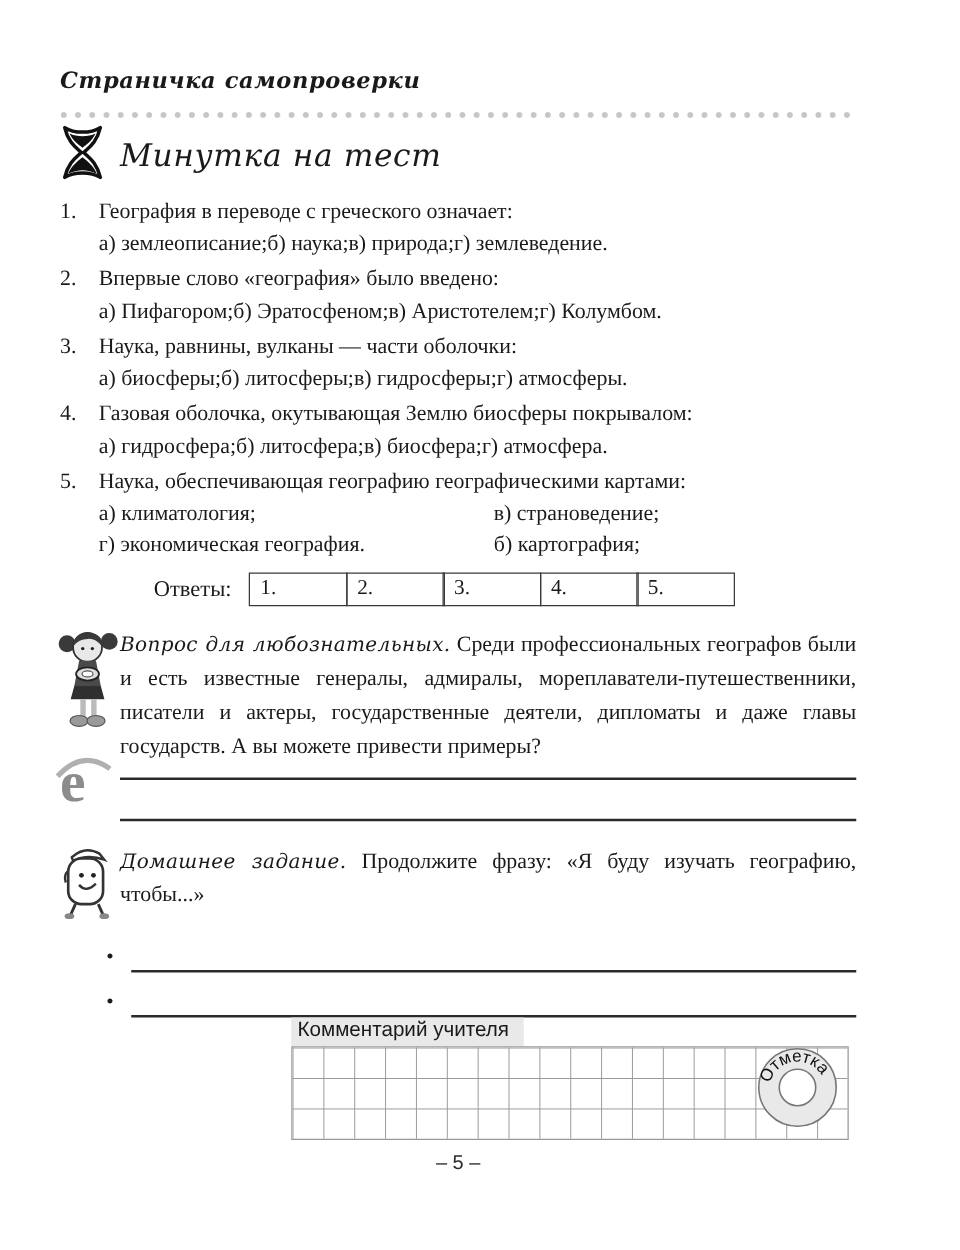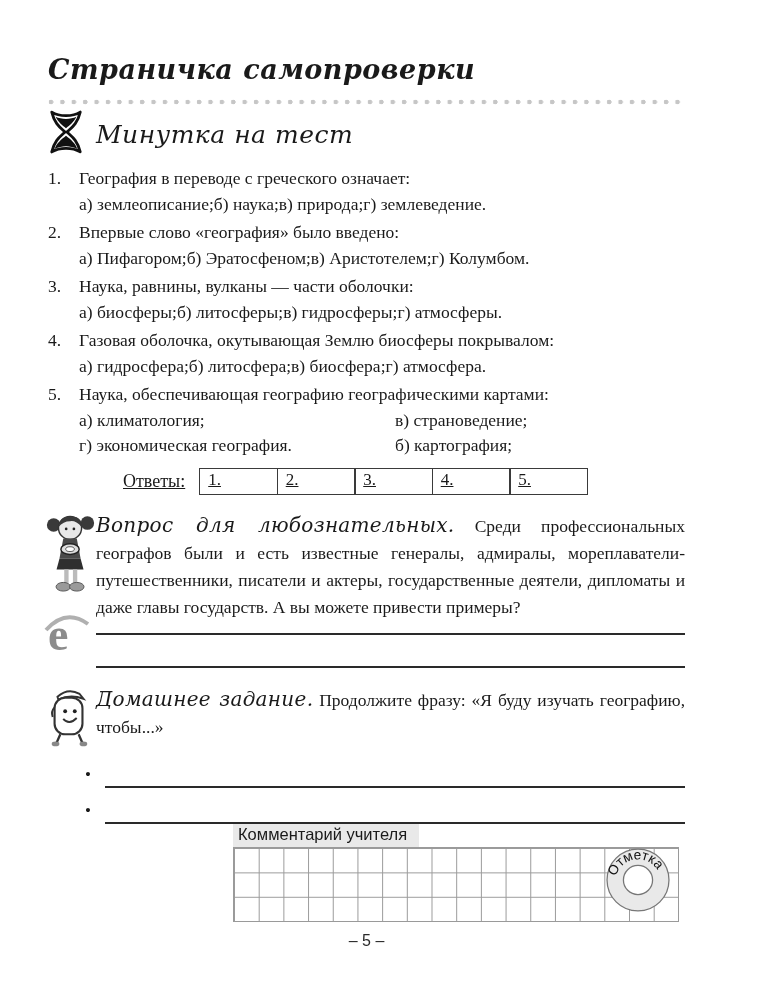--- a/index.html
+++ b/index.html
@@ -8,21 +8,21 @@
     color:#1a1a1a;
     font-family:"Liberation Serif",serif;
     overflow:hidden;
   }
   .page{padding:54px 83px 0 48px;width:637px;}
 
   
   .hdr{
     font-family:"DejaVu Serif",serif;
     font-style:italic;font-weight:bold;
-    font-size:27px;letter-spacing:.5px;
+    font-size:18px;letter-spacing:.5px;
   }
   .dotline{
     margin-top:14px;height:6px;width:100%;
     background-image:radial-gradient(circle at 3px 3px,#c6c6c6 2.1px,transparent 2.6px);
     background-size:11.4px 6px;background-repeat:repeat-x;
   }
 
   
   .test-title-row{display:flex;align-items:center;gap:12px;margin-top:4px;height:50px;}
   .script{
@@ -33,34 +33,34 @@
 
   
   .questions{margin-top:7px;font-size:17.5px;line-height:25.5px;}
   .q{display:flex;margin-bottom:3px;}
   .q-num{width:31px;flex:none;}
   .q-body{flex:1;}
   .q-opts{display:flex;justify-content:flex-start;}
   .q-opts-2col{display:grid;grid-template-columns:316px auto;}
 
   
-  .answers-row{display:flex;align-items:center;margin:9px 0 0 75px;height:28px;text-decoration:underline;}
+  .answers-row{display:flex;align-items:center;margin:9px 0 0 75px;height:28px;}
   .answers-label{font-size:18px;margin-right:14px;}
   .ans-table{display:flex;}
   .ans-cell{
     width:69px;height:24px;border:1.5px solid #3a3a3a;margin-left:-1.5px;
     font-size:17px;padding:1px 0 0 8px;
   }
   .ans-cell:first-child{margin-left:0;}
 
   
   .sect{display:flex;margin-top:16px;}
   .icon-col{width:52px;flex:none;display:flex;flex-direction:column;gap:10px;margin-left:-4px;}
   .sect-text{flex:1;text-align:justify;font-size:17.5px;line-height:27px;}
-  .inline-title{font-size:20px;letter-spacing:.3px;}
+  .inline-title{font-size:16px;letter-spacing:.3px;}
 
   .wline{border-bottom:2px solid #2a2a2a;}
   .wline.first{height:12px;}
   .wline.second{height:31px;}
 
   
   .bullets{margin-top:6px;}
   .bullet-row{display:flex;align-items:flex-end;}
   .bullet-row.gap{margin-top:6px;}
   .bullet-dot{width:20px;margin-left:37px;font-size:17px;line-height:26px;}

